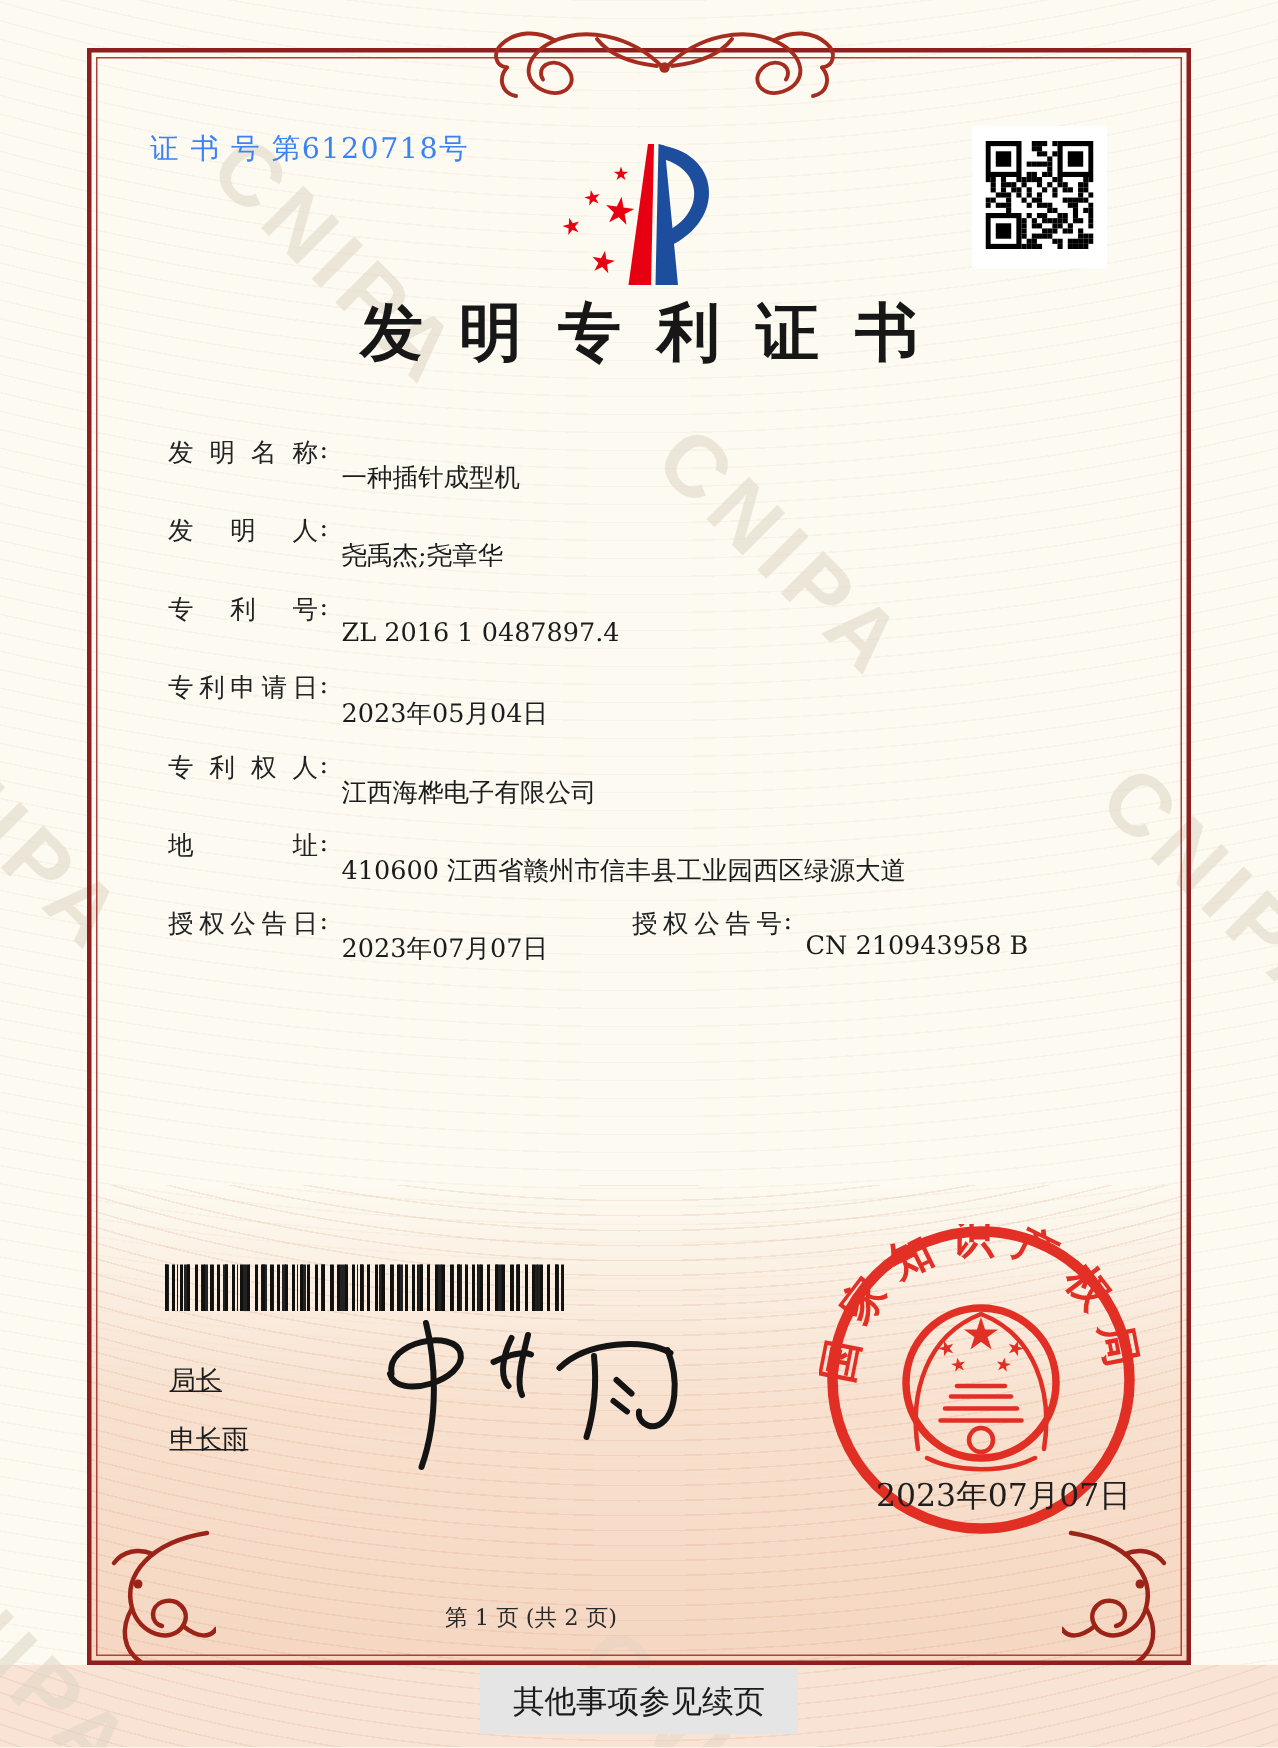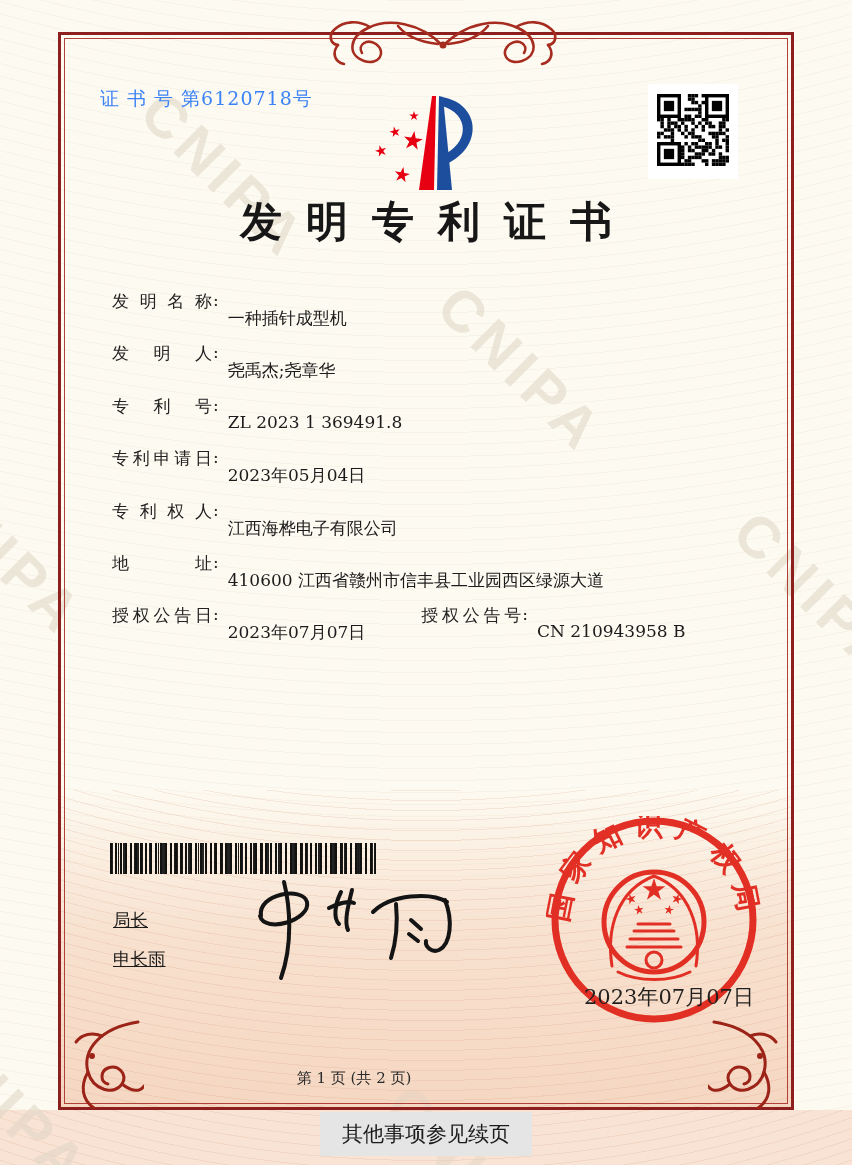--- a/index.html
+++ b/index.html
@@ -367,21 +367,21 @@
         <span class="colon">:</span>
       <span class="fvalue">尧禹杰;尧章华</span>
     </div>
     <div class="field-row">
       <span class="flabel">
           <span>专</span>
           <span>利</span>
           <span>号</span>
         </span>
         <span class="colon">:</span>
-      <span class="fvalue">ZL 2023 1 369491.8</span>
+      <span class="fvalue">ZL 2016 1 0487897.4</span>
     </div>
     <div class="field-row">
       <span class="flabel">
           <span>专</span>
           <span>利</span>
           <span>申</span>
           <span>请</span>
           <span>日</span>
         </span>
         <span class="colon">:</span>

